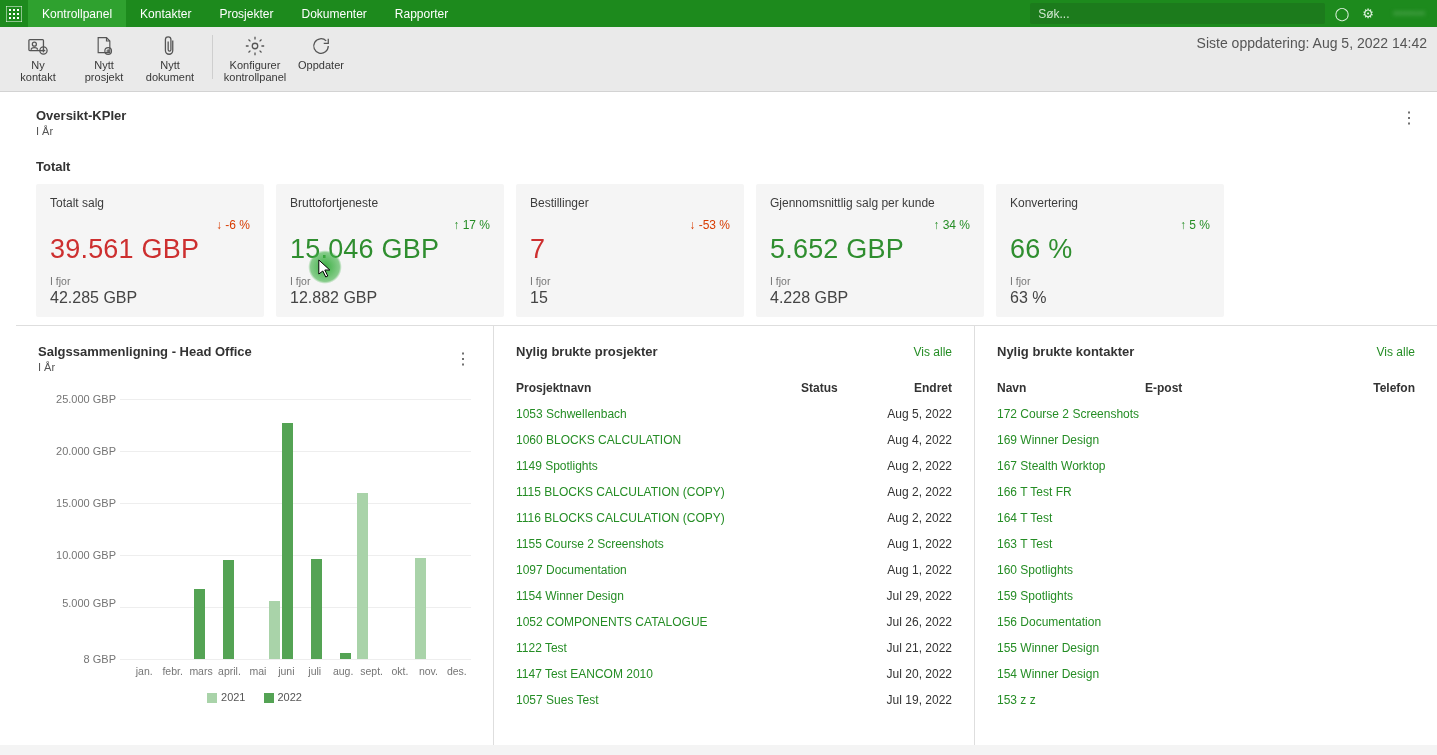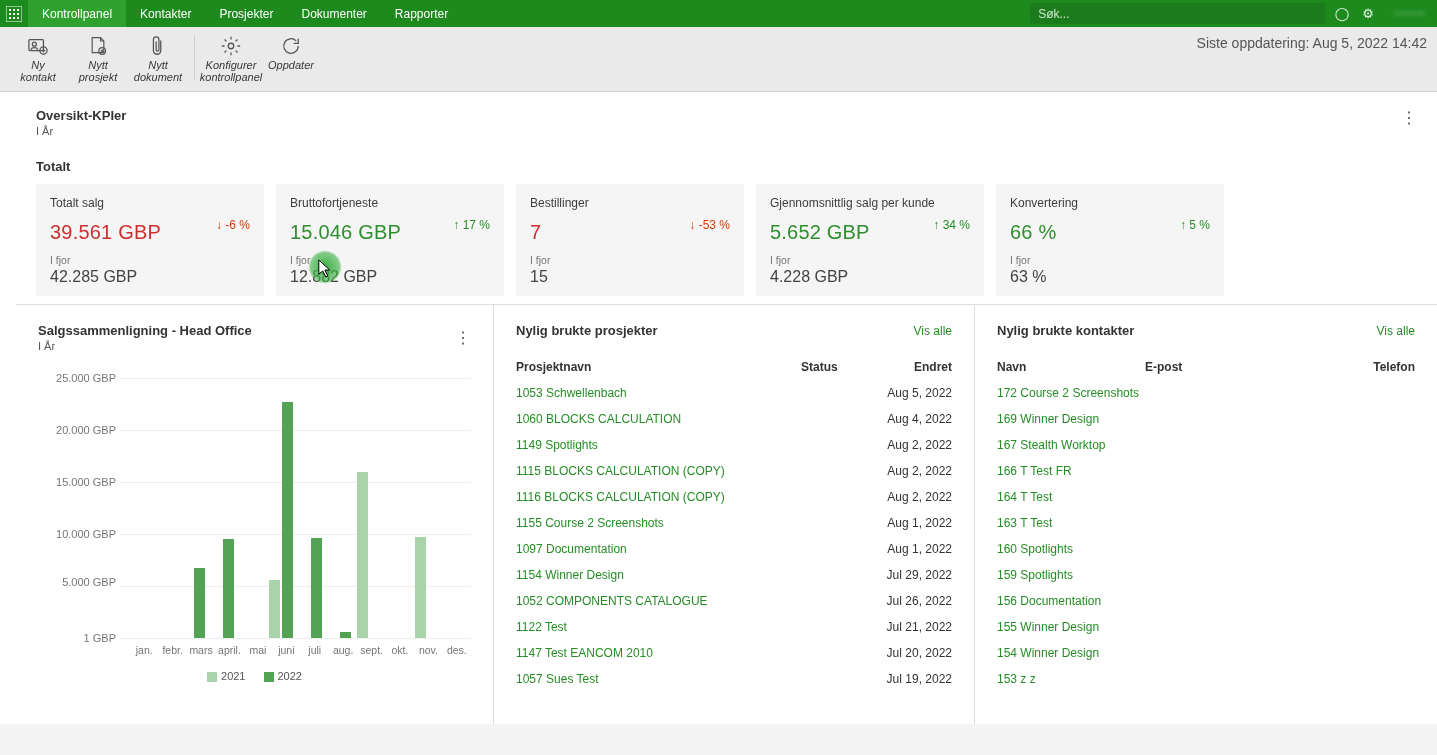--- a/index.html
+++ b/index.html
@@ -27,40 +27,40 @@
   .topbar .tab{padding:0 14px;display:flex;align-items:center;font-size:12px;cursor:pointer;background:var(--brand);color:#fff;}
   .topbar .tab.active{background:#2fa12f;}
   .topbar .spacer{flex:1;}
   .topbar .search{display:flex;align-items:center;padding:2px 4px;}
   .topbar .search input{width:295px;height:21px;border:none;background:#1c7b1c;color:#fff;padding:2px 8px;font-size:12px;outline:none;border-radius:2px;}
   .topbar .search input::placeholder{color:#cfe7cf;}
   .topbar .icon-btn{width:26px;display:flex;align-items:center;justify-content:center;cursor:pointer;font-size:13px;color:#dff2df;}
   .topbar .user{padding:0 12px;display:flex;align-items:center;color:#59a959;filter:blur(2px);}
   
   .ribbon{display:flex;align-items:flex-start;background:#eaeaea;border-bottom:1px solid #d3d3d3;height:65px;position:relative;padding:4px 8px;}
-  .ribbon .group{display:flex;gap:0;font-style:italic;}
+  .ribbon .group{display:flex;gap:6px;}
   .ribbon .rbtn{width:60px;display:flex;flex-direction:column;align-items:center;justify-content:flex-start;cursor:pointer;padding-top:3px;}
   .ribbon .rbtn .ricon{height:24px;display:flex;align-items:center;justify-content:center;font-size:20px;color:#555;}
   .ribbon .rbtn .rlabel{font-size:11px;color:#383838;text-align:center;line-height:1.05;margin-top:2px;}
   .ribbon .sep{width:1px;background:#cfcfcf;margin:4px 6px;}
   .ribbon .status{position:absolute;right:10px;top:8px;font-size:14px;color:#555;}
   
   .main{padding:0 0 0 16px;background:var(--panel-bg);}
   
   .kpi-section{padding:16px 20px 8px 20px;}
   .kpi-head{display:flex;align-items:flex-start;}
   .kpi-head .titles{flex:1;}
   .kpi-head h2{margin:0;font-size:13px;font-weight:600;}
   .kpi-head .sub{font-size:11px;color:#555;margin-top:2px;}
   .kpi-head .menu{cursor:pointer;color:#555;font-size:16px;}
   .kpi-total{font-size:13px;font-weight:600;margin:22px 0 10px 0;}
   .kpi-cards{display:flex;gap:12px;}
   .kpi-card{flex:0 0 228px;background:var(--card-bg);border-radius:2px;padding:12px 14px 10px 14px;position:relative;}
   .kpi-card .label{font-size:12px;color:#3c3c3c;}
-  .kpi-card .value{font-size:20px;font-weight:400;margin-top:11px;letter-spacing:0.2px;}
+  .kpi-card .value{font-size:27px;font-weight:400;margin-top:24px;letter-spacing:0.2px;}
   .kpi-card .kpi-red{color:var(--kpi-red);}
   .kpi-card .kpi-green{color:var(--kpi-green);}
   .kpi-card .delta{position:absolute;right:14px;top:34px;font-size:12px;}
   .kpi-card .delta.up{color:var(--up);}
   .kpi-card .delta.down{color:var(--down);}
   .kpi-card .prev-label{font-size:10.5px;color:var(--muted);margin-top:10px;}
   .kpi-card .prev-value{font-size:16px;color:#444;margin-top:2px;}
   
   .cursor-spot{position:absolute;width:34px;height:34px;border-radius:50%;background:radial-gradient(circle,#3cb043 0%,#3cb04399 60%,transparent 70%);pointer-events:none;}
   .cursor-pointer{position:absolute;font-size:18px;transform:translate(-45%,-40%);}
@@ -265,21 +265,21 @@
         </div>
         <div class="menu">⋮</div>
       </div>
       <div class="chart-area">
         <div class="y-axis" id="y-axis">
             <div class="y-tick" style="top: 0px;">25.000 GBP</div>
             <div class="y-tick" style="top: 52px;">20.000 GBP</div>
             <div class="y-tick" style="top: 104px;">15.000 GBP</div>
             <div class="y-tick" style="top: 156px;">10.000 GBP</div>
             <div class="y-tick" style="top: 204px;">5.000 GBP</div>
-            <div class="y-tick" style="top: 260px;">1 GBP</div>
+            <div class="y-tick" style="top: 260px;">8 GBP</div>
           </div>
         <div class="grid" id="grid">
             <div class="y-line" style="top: 0px;"></div>
             <div class="y-line" style="top: 52px;"></div>
             <div class="y-line" style="top: 104px;"></div>
             <div class="y-line" style="top: 156px;"></div>
             <div class="y-line" style="top: 208px;"></div>
             <div class="y-line" style="top: 260px;"></div>
           </div>
         <div class="plot" id="plot">

